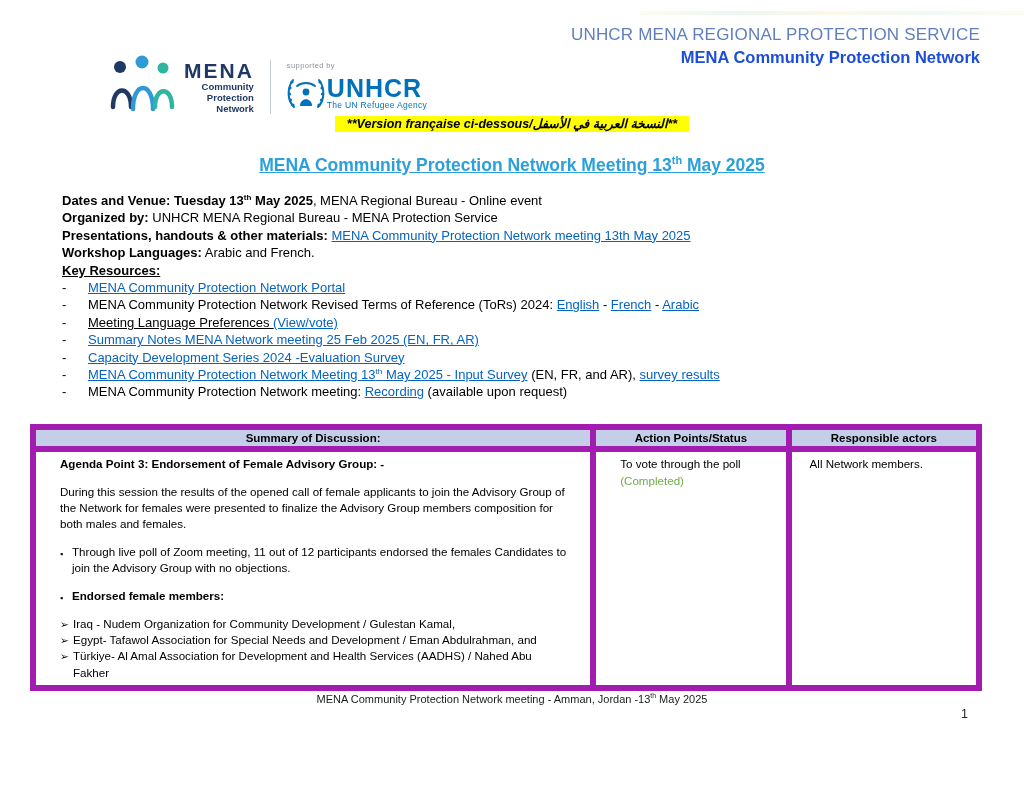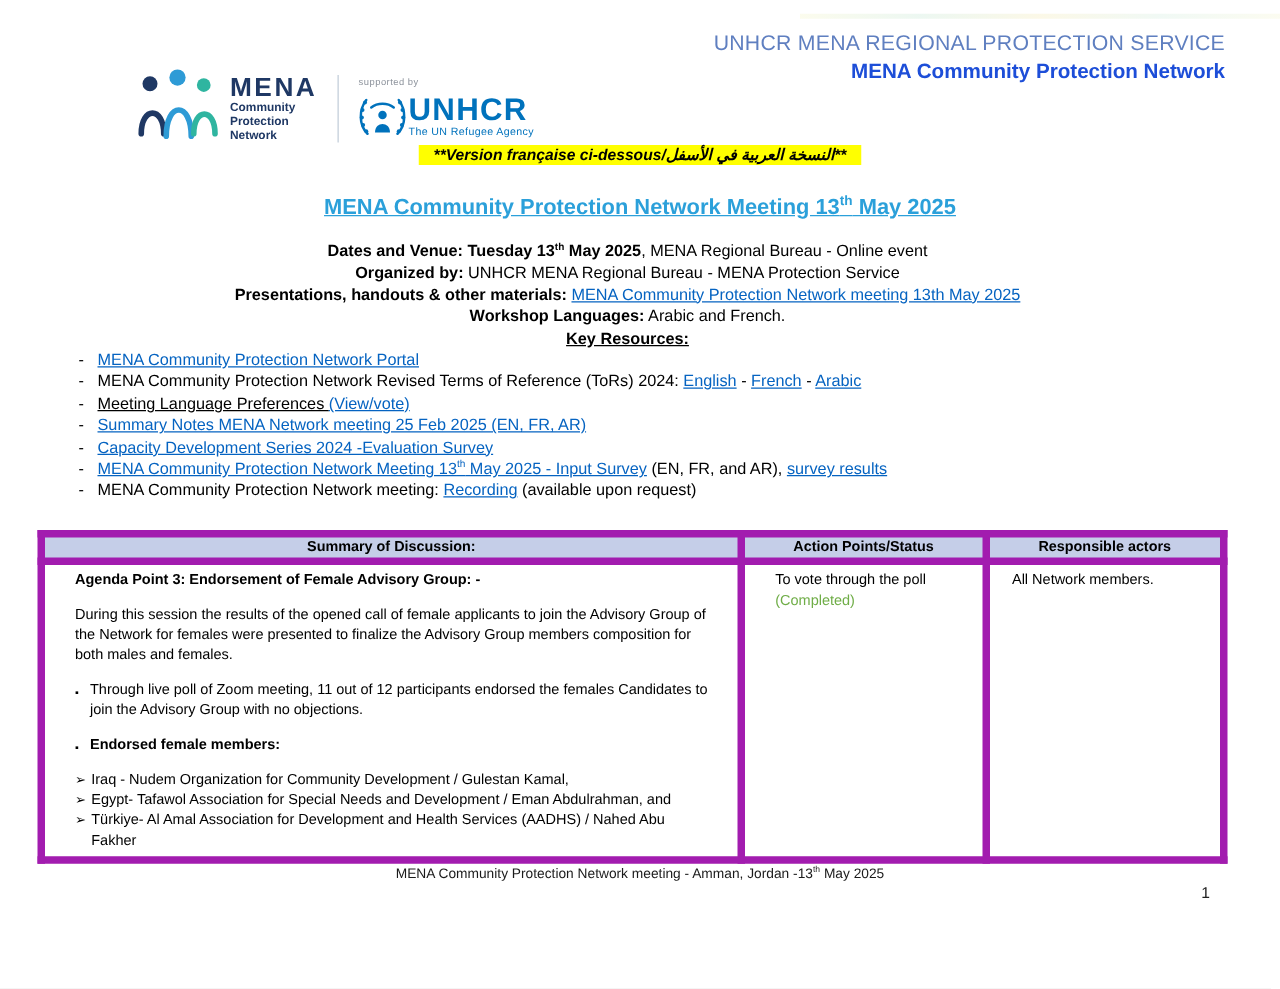--- a/index.html
+++ b/index.html
@@ -17,41 +17,41 @@
   
   .header-right { position:absolute; top:24px; right:44px; text-align:right; line-height:22px; }
   .hr1 { font-size:17px; color:#5f7fc0; letter-spacing:.2px; }
   .hr2 { font-size:16.5px; color:#1d4ed8; font-weight:bold; }
 
   
   .logo-block { position:absolute; left:110px; top:54px; height:66px; display:flex; align-items:center; }
   .figures-svg { width:66px; height:64px; flex:none; }
   .logo-text { margin-left:8px; }
   .logo-mena { font-size:21px; font-weight:800; color:#1f3864; letter-spacing:2px; line-height:20px; }
-  .logo-sub { font-size:9.5px; font-weight:bold; color:#1f3864; line-height:11px; }
+  .logo-sub { font-size:9.5px; font-weight:bold; color:#1f3864; line-height:11px;text-align:right; }
   .logo-divider { width:1px; height:54px; background:#c2cdd9; margin:0 14px 0 16px; }
   .supported { font-size:7.5px; color:#8d939c; letter-spacing:.4px; margin:0 0 2px 2px; }
   .unhcr-row { display:flex; align-items:center; }
   .emblem-svg { width:42px; height:42px; flex:none; }
   .unhcr-word { font-size:25px; font-weight:800; color:#0072bc; letter-spacing:1px; line-height:24px; }
   .unhcr-tag { font-size:8.5px; color:#0072bc; letter-spacing:.3px; }
 
   
   .notice { position:absolute; top:116px; left:0; right:0; text-align:center;
             font-size:12.5px; font-weight:bold; font-style:italic; }
   .hl { background:#ffff00; padding:1px 12px; }
 
   
   .title { position:absolute; top:155px; left:0; right:0; text-align:center;
            font-size:17.5px; font-weight:bold; color:#2ba0da; margin:0; }
   .title .t-underline { text-decoration:underline; }
   sup { font-size:62%; vertical-align:super; line-height:0; }
 
   
-  .meta { position:absolute; left:52px; top:192px; width:900px; font-size:13px; line-height:17.4px;text-align:center; }
+  .meta { position:absolute; left:62px; top:192px; width:900px; font-size:13px; line-height:17.4px; }
   .meta p { margin:0; }
   .b { font-weight:bold; }
   .u { text-decoration:underline; }
   a.link { color:#0563c1; text-decoration:underline; cursor:pointer; }
   .key-res { font-weight:bold; text-decoration:underline; }
   .res-item { display:flex; }
   .dash { flex:none; width:26px; }
 
   
   .disc-table { position:absolute; left:30px; top:424px; width:952px; height:206px;

